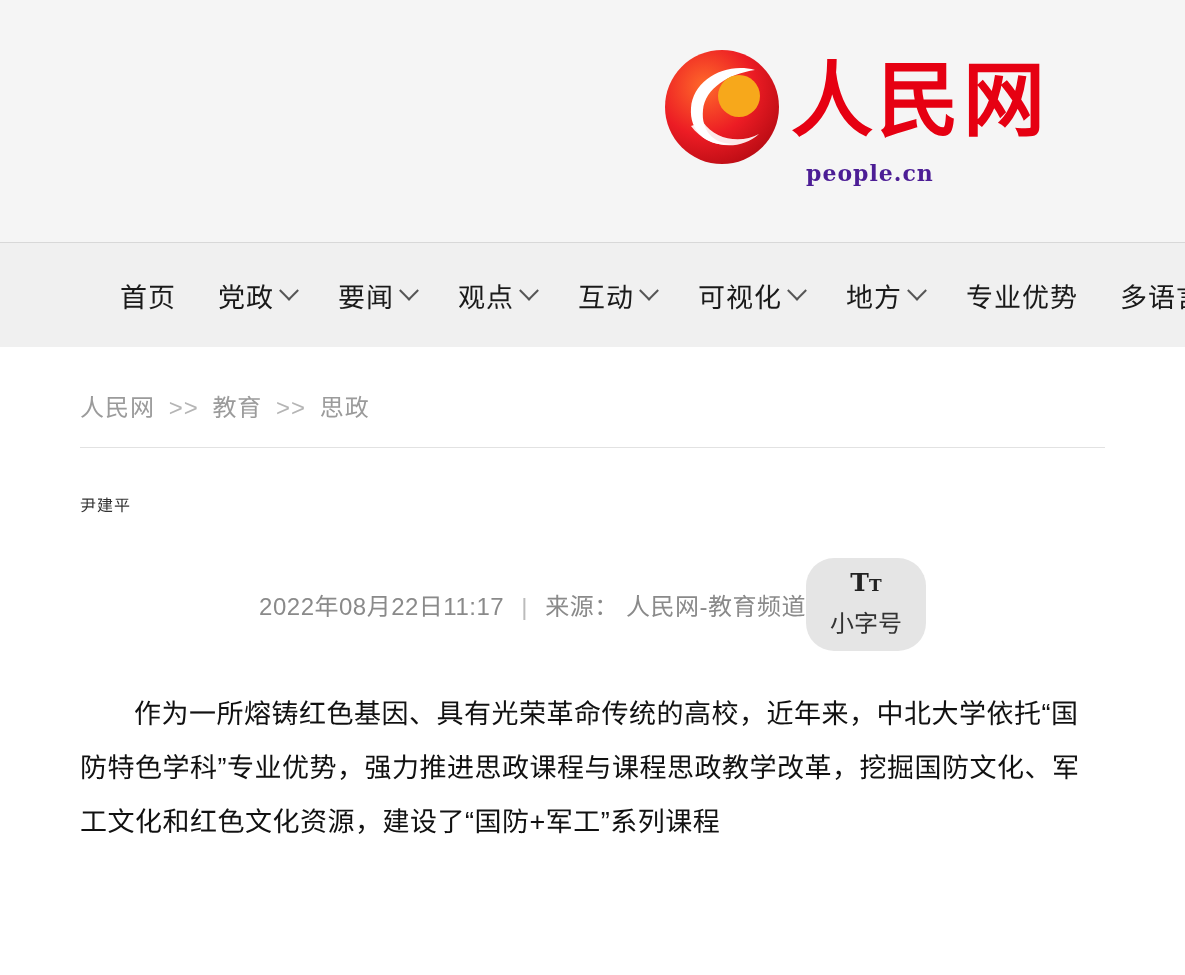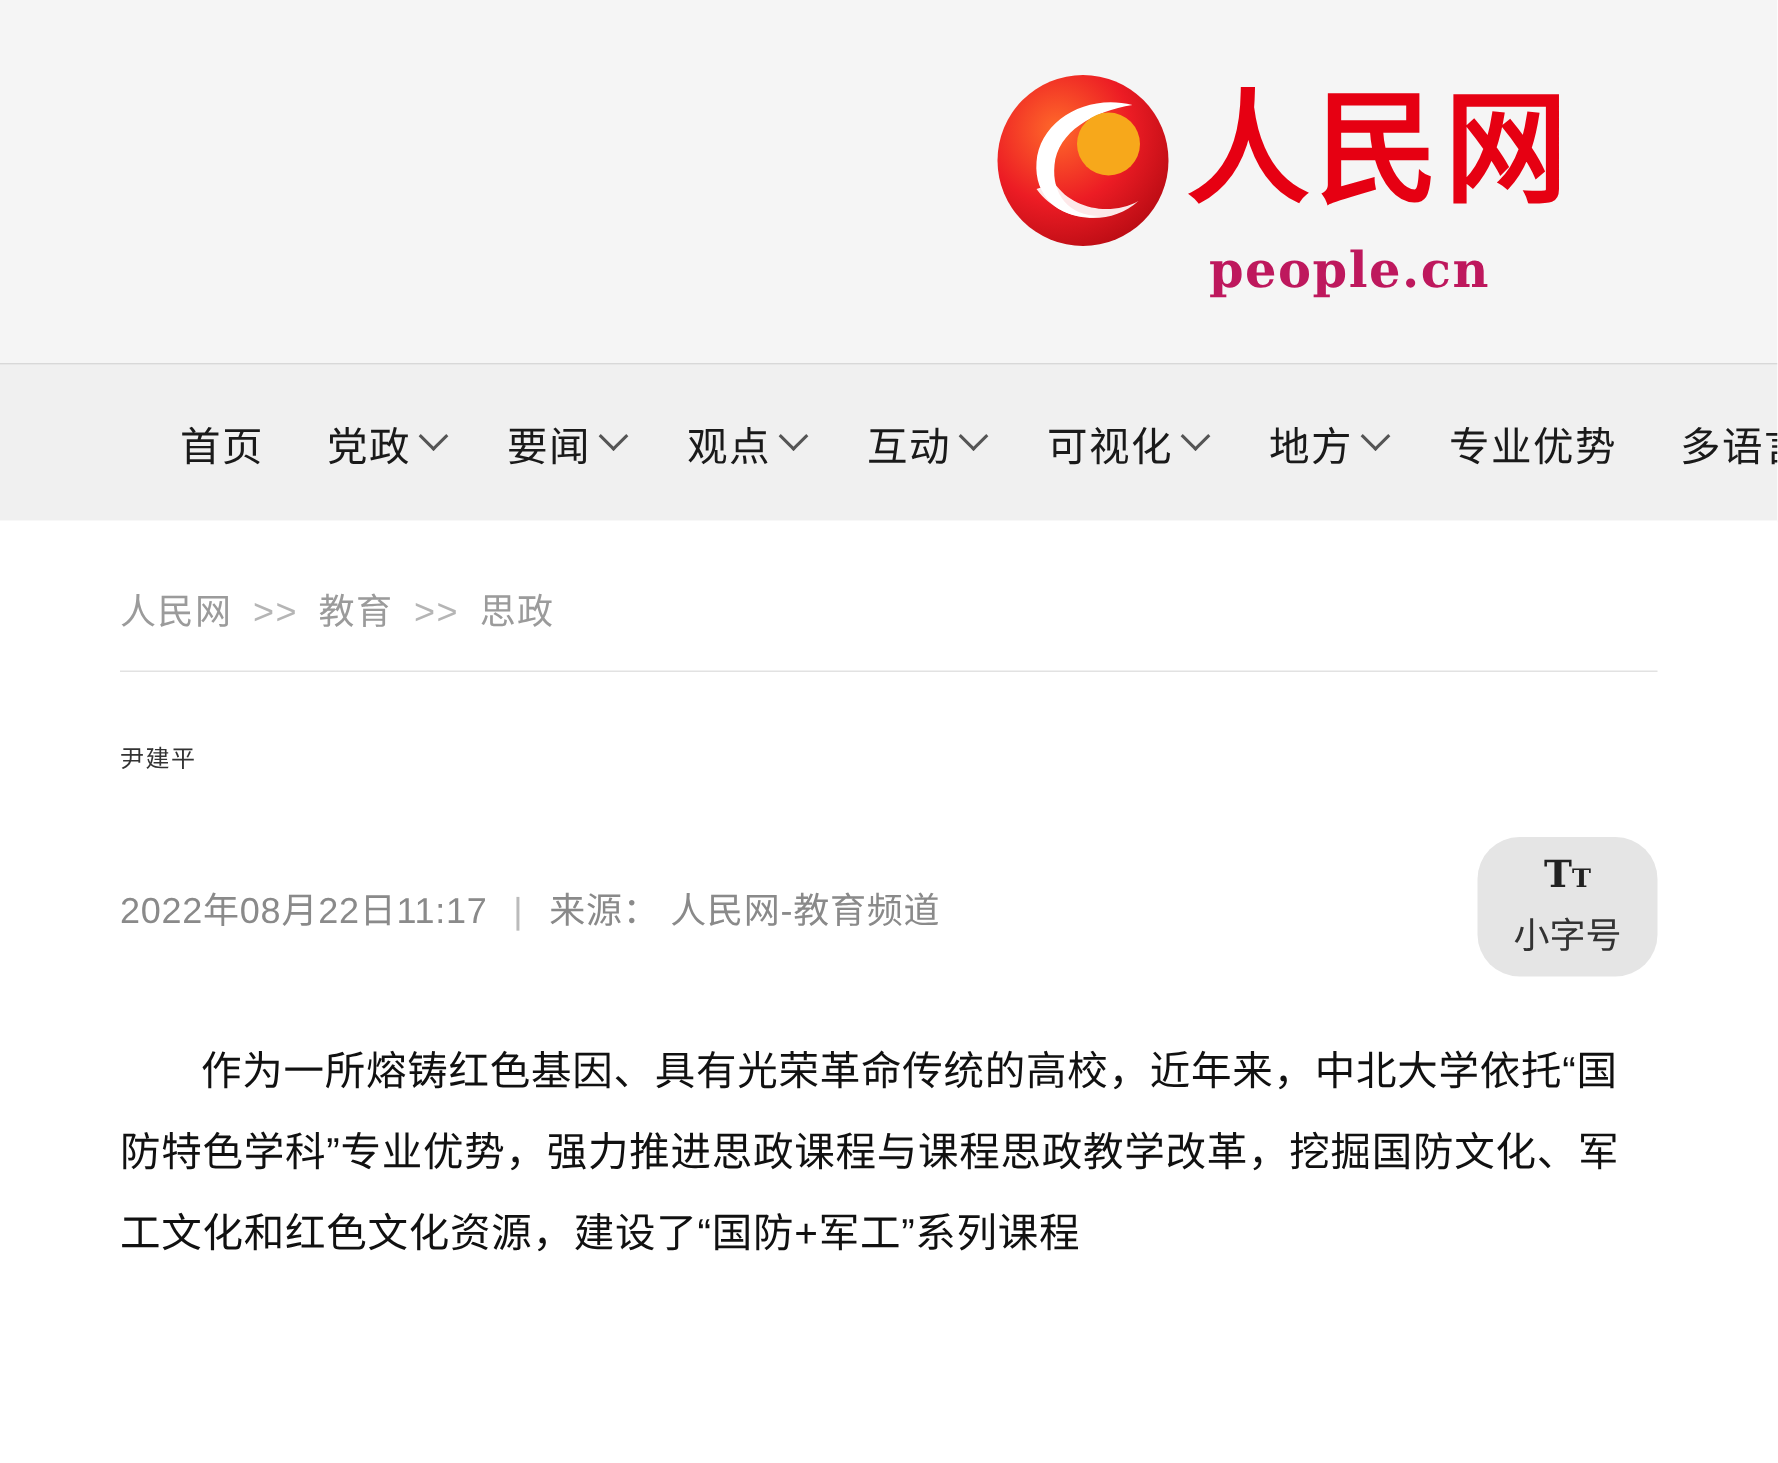--- a/index.html
+++ b/index.html
@@ -44,23 +44,23 @@
     color: #e60012;
     letter-spacing: 4px;
     line-height: 100px;
     white-space: nowrap;
   }
   .logo-text-en {
     position: absolute;
     left: 143px;
     top: 112px;
     font-family: "DejaVu Serif", "Liberation Serif", serif;
-    font-size: 33px;
-    font-weight: bold;
-    color: #be185d;
+    font-size: 22px;
+    font-weight: bold;
+    color: #4c1d95;
     letter-spacing: 1px;
     white-space: nowrap;
   }
 
   
   .navbar {
     height: 105px;
     background: #f0f0f0;
     border-bottom: 1px solid #ffffff;
     display: flex;
@@ -118,21 +118,21 @@
     margin-top: 44px;
     font-size: 16px;
     color: #333;
     letter-spacing: 1px;
   }
 
   .meta-row {
     margin-top: 42px;
     display: flex;
     align-items: center;
-    justify-content: space-between;
+    justify-content: center;
   }
   .meta-left {
     font-size: 24px;
     color: #8a8a8a;
     letter-spacing: 0.5px;
   }
   .meta-left .src-label { color: #8a8a8a; }
   .meta-left .src-name { color: #8a8a8a; }
   .meta-left .divider { margin: 0 10px; color: #bbb; }
 

